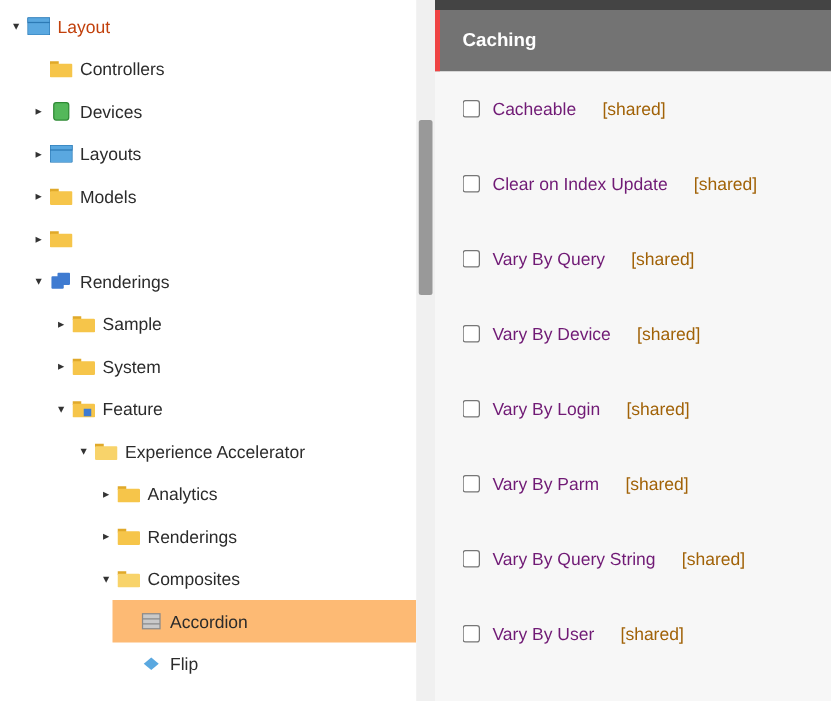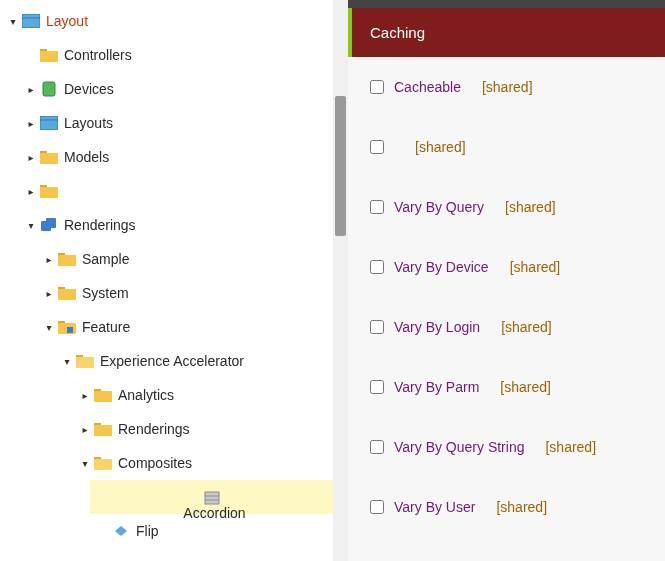--- a/index.html
+++ b/index.html
@@ -1,31 +1,31 @@
 <!DOCTYPE html>
 <html><head>
 <meta charset="utf-8">
 <style>
   * { box-sizing: border-box; margin: 0; padding: 0; }
   body { font-family: "Segoe UI", Arial, sans-serif; font-size: 14px; color: #2b2b2b; background: #fff; width: 665px; height: 561px; overflow: hidden; display: flex; }
   .tree-panel { width: 333px; height: 100%; overflow-y: auto; padding: 4px 0; }
   .scroll-gutter { width: 15px; background: #f0f0f0; position: relative; }
   .scroll-thumb { position: absolute; left: 2px; right: 2px; top: 96px; height: 140px; background: #999; border-radius: 2px; }
   .right-panel { flex: 1; background: #f7f7f7; height: 100%; overflow-y: auto; border-top: 8px solid #444; position: relative; }
-  .section-header { background: #7f1d1d; color: #fff; font-weight: 400; padding: 16px 18px; border-left: 4px solid #84cc16; font-size: 15px; }
+  .section-header { background: #737373; color: #fff; font-weight: 700; padding: 16px 18px; border-left: 4px solid #ef4444; font-size: 15px; }
   .field-row { display: flex; align-items: center; padding: 22px 18px 22px 22px; }
   .field-row input[type=checkbox] { width: 14px; height: 14px; margin-right: 10px; cursor: pointer; }
   .field-label { color: #701a75; }
   .shared { color: #a16207; margin-left: 21px; }
   
   ul.tree, ul.tree ul { list-style: none; padding-left: 0; }
   ul.tree ul { padding-left: 18px; }
   li.node { }
   .row { display: flex; align-items: center; height: 34px; padding-left: 6px; cursor: pointer; white-space: nowrap; }
-  .row.selected { background: #fef9c3; flex-direction: column; }
+  .row.selected { background: #fdba74; }
   .toggle { width: 14px; height: 14px; display: inline-flex; align-items: center; justify-content: center; margin-right: 2px; color: #333; font-size: 10px; }
   .toggle.blank { visibility: hidden; }
   .icon { width: 18px; height: 18px; margin-right: 6px; display: inline-flex; align-items: center; justify-content: center; }
   .label { color: #2b2b2b; }
   .label.root { color: #c2410c; }
   
   .folder svg rect.body { fill: #f6c54a; }
   .folder svg rect.tab { fill: #e0a92a; }
   .folder.open svg rect.body { fill: #f8d36a; }
   .window-blue svg rect { fill: #5aa8e0; stroke: #2d7ab5; }
@@ -256,20 +256,21 @@
     <span>Caching</span>
   </div>
 
   <div class="field-row">
     <input type="checkbox" style="">
     <span class="field-label">Cacheable</span>
     <span class="shared">[shared]</span>
   </div>
   <div class="field-row">
     <input type="checkbox" style="">
+    <span class="field-label">Clear on Index Update</span>
     <span class="shared">[shared]</span>
   </div>
   <div class="field-row">
     <input type="checkbox" style="">
     <span class="field-label">Vary By Query</span>
     <span class="shared">[shared]</span>
   </div>
   <div class="field-row">
     <input type="checkbox" style="">
     <span class="field-label">Vary By Device</span>

